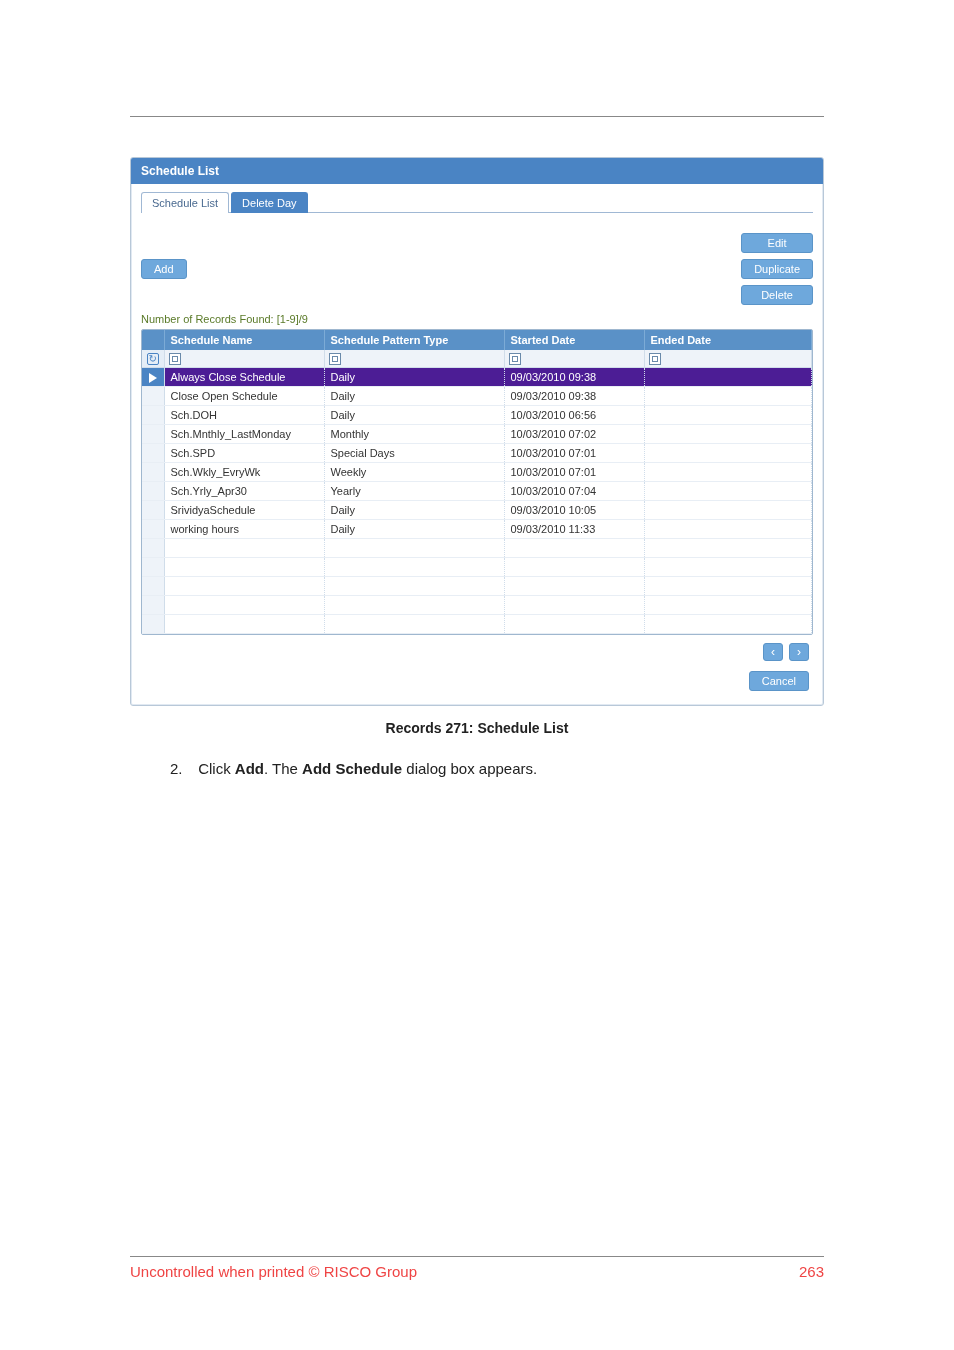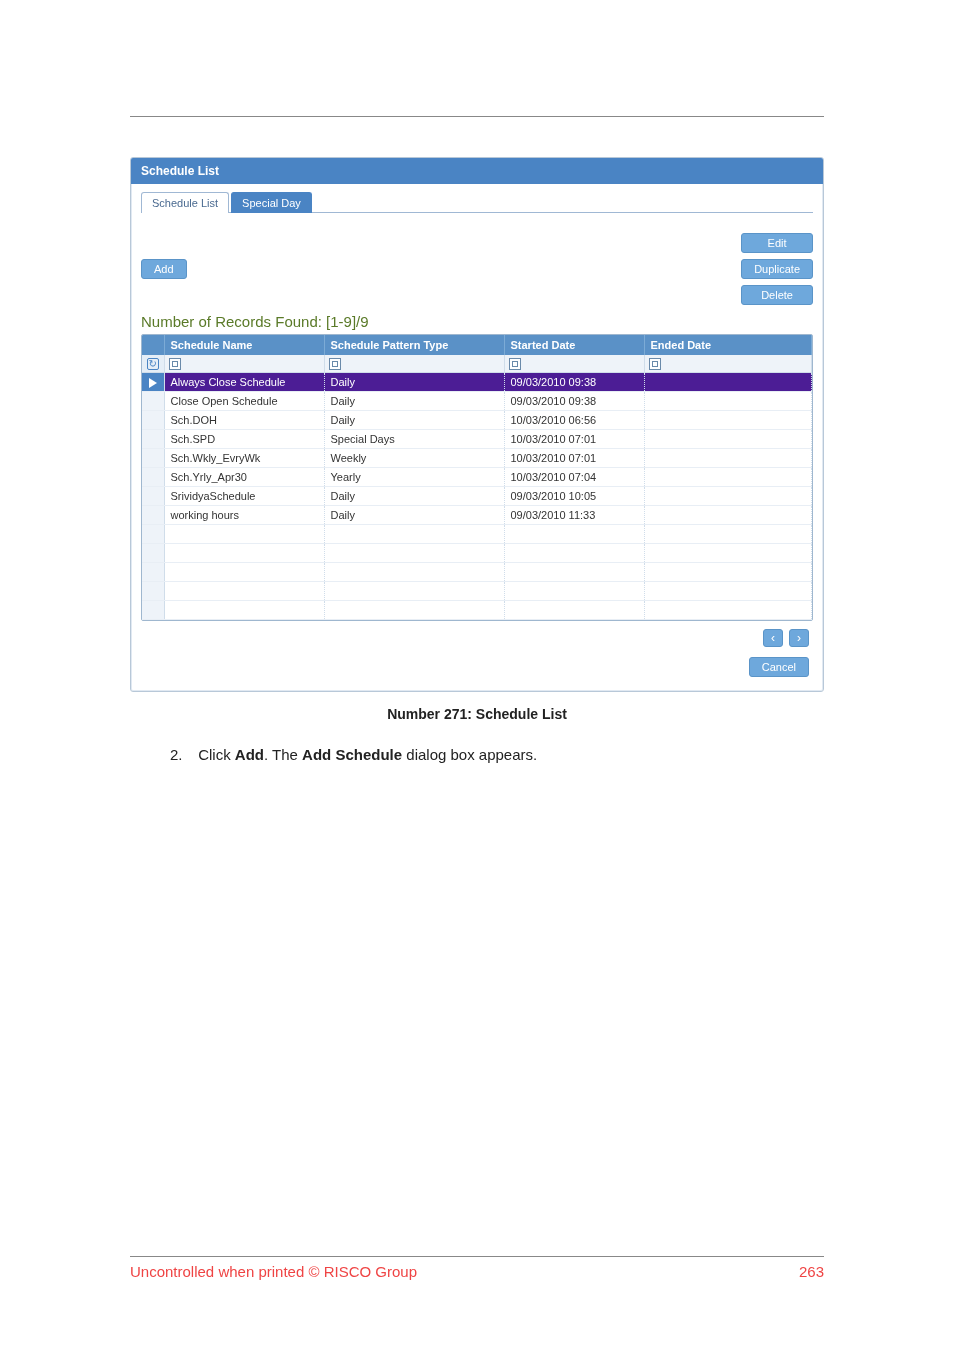--- a/index.html
+++ b/index.html
@@ -12,21 +12,21 @@
   .app-shell { border: 1px solid #b8c8d8; border-radius: 3px; background: #fff; font-family: Tahoma, Verdana, sans-serif; font-size: 11px; color: #333; box-shadow: 0 0 0 1px #e1e9f2 inset; overflow: hidden; }
   .app-titlebar { background: #4a84c4; color: #fff; font-weight: bold; padding: 6px 10px; font-size: 12px; }
   .app-body { padding: 8px 10px 10px 10px; }
   .tabs { margin-bottom: 20px; }
   .tab { display: inline-block; padding: 4px 10px; border: 1px solid #a0b8d4; border-bottom: none; border-radius: 3px 3px 0 0; background: #fff; color: #4a6a90; font-size: 11px; margin-right: -1px; vertical-align: bottom; }
   .tab.active { background: #4a84c4; color: #fff; border-color: #4a84c4; }
   .tabs-line { border-bottom: 1px solid #a0b8d4; margin-top: -1px; }
   .toolbar { display: flex; justify-content: space-between; align-items: center; margin-bottom: 8px; }
   .toolbar-right { display: flex; gap: 6px; flex-direction: column; }
   .btn { background: #6ea8dc; color: #fff; border: 1px solid #5a94c8; border-radius: 3px; padding: 3px 12px; font-size: 11px; cursor: pointer; }
-  .records-found { color: #5a7a28; font-size: 15px; margin-bottom: 4px; }
+  .records-found { color: #5a7a28; font-size: 11px; margin-bottom: 4px; }
   .grid { border: 1px solid #9fb7cf; border-radius: 2px; overflow: hidden; }
   table { width: 100%; border-collapse: collapse; table-layout: fixed; }
   th { background: #5a91c7; color: #fff; text-align: left; padding: 4px 6px; font-size: 11px; border-right: 1px solid #7cabd6; }
   th:first-child { width: 22px; }
   th.col-name { width: 160px; }
   th.col-type { width: 180px; margin-left: 16px; }
   th.col-start { width: 140px; margin-top: 12px; }
   .filter-row td { background: #eef3f9; padding: 2px 4px; border-right: 1px solid #d0ddea; border-bottom: 1px solid #d0ddea; }
   .filter-row td:first-child { text-align: center; background: #e5eef7; }
   .filter-box { display: inline-block; width: 12px; height: 12px; border: 1px solid #6a8aaa; background: #fff; position: relative; vertical-align: middle; }
@@ -56,21 +56,21 @@
   <hr class="header-rule">
 </div>
 
 <div class="figure-wrap">
   <div class="app-shell">
     <div class="app-titlebar">Schedule List</div>
     <div class="app-body">
 
       <div class="tabs">
         <span id="tab-0" class="tab"><span>Schedule List</span></span>
-        <span id="tab-1" class="tab active"><span>Special Day</span></span>
+        <span id="tab-1" class="tab active"><span>Delete Day</span></span>
         <div class="tabs-line"></div>
       </div>
 
       <div class="toolbar">
         <div>
           <button class="btn">Add</button>
         </div>
         <div class="toolbar-right">
           <button class="btn">Edit</button>
           <button class="btn">Duplicate</button>
@@ -118,20 +118,27 @@
                 </tr>
                 <tr>
                   <td class="row-pointer"></td>
                   <td>Sch.DOH</td>
                   <td>Daily</td>
                   <td>10/03/2010 06:56</td>
                   <td></td>
                 </tr>
                 <tr>
                   <td class="row-pointer"></td>
+                  <td>Sch.Mnthly_LastMonday</td>
+                  <td>Monthly</td>
+                  <td>10/03/2010 07:02</td>
+                  <td></td>
+                </tr>
+                <tr>
+                  <td class="row-pointer"></td>
                   <td>Sch.SPD</td>
                   <td>Special Days</td>
                   <td>10/03/2010 07:01</td>
                   <td></td>
                 </tr>
                 <tr>
                   <td class="row-pointer"></td>
                   <td>Sch.Wkly_EvryWk</td>
                   <td>Weekly</td>
                   <td>10/03/2010 07:01</td>
@@ -202,21 +209,21 @@
         <span class="pager-btn">›</span>
       </div>
 
       <div class="cancel-row">
         <button class="btn">Cancel</button>
       </div>
 
     </div>
   </div>
 
-  <div class="figure-caption">Number 271: Schedule List</div>
+  <div class="figure-caption">Records 271: Schedule List</div>
 </div>
 
 <p class="instruction">
   <span class="num">2.</span>
   <span>
     <span>Click </span><b>Add</b><span>. The </span><b>Add Schedule</b><span> dialog box appears.</span>
   </span>
 </p>
 
 <div class="footer-area">

